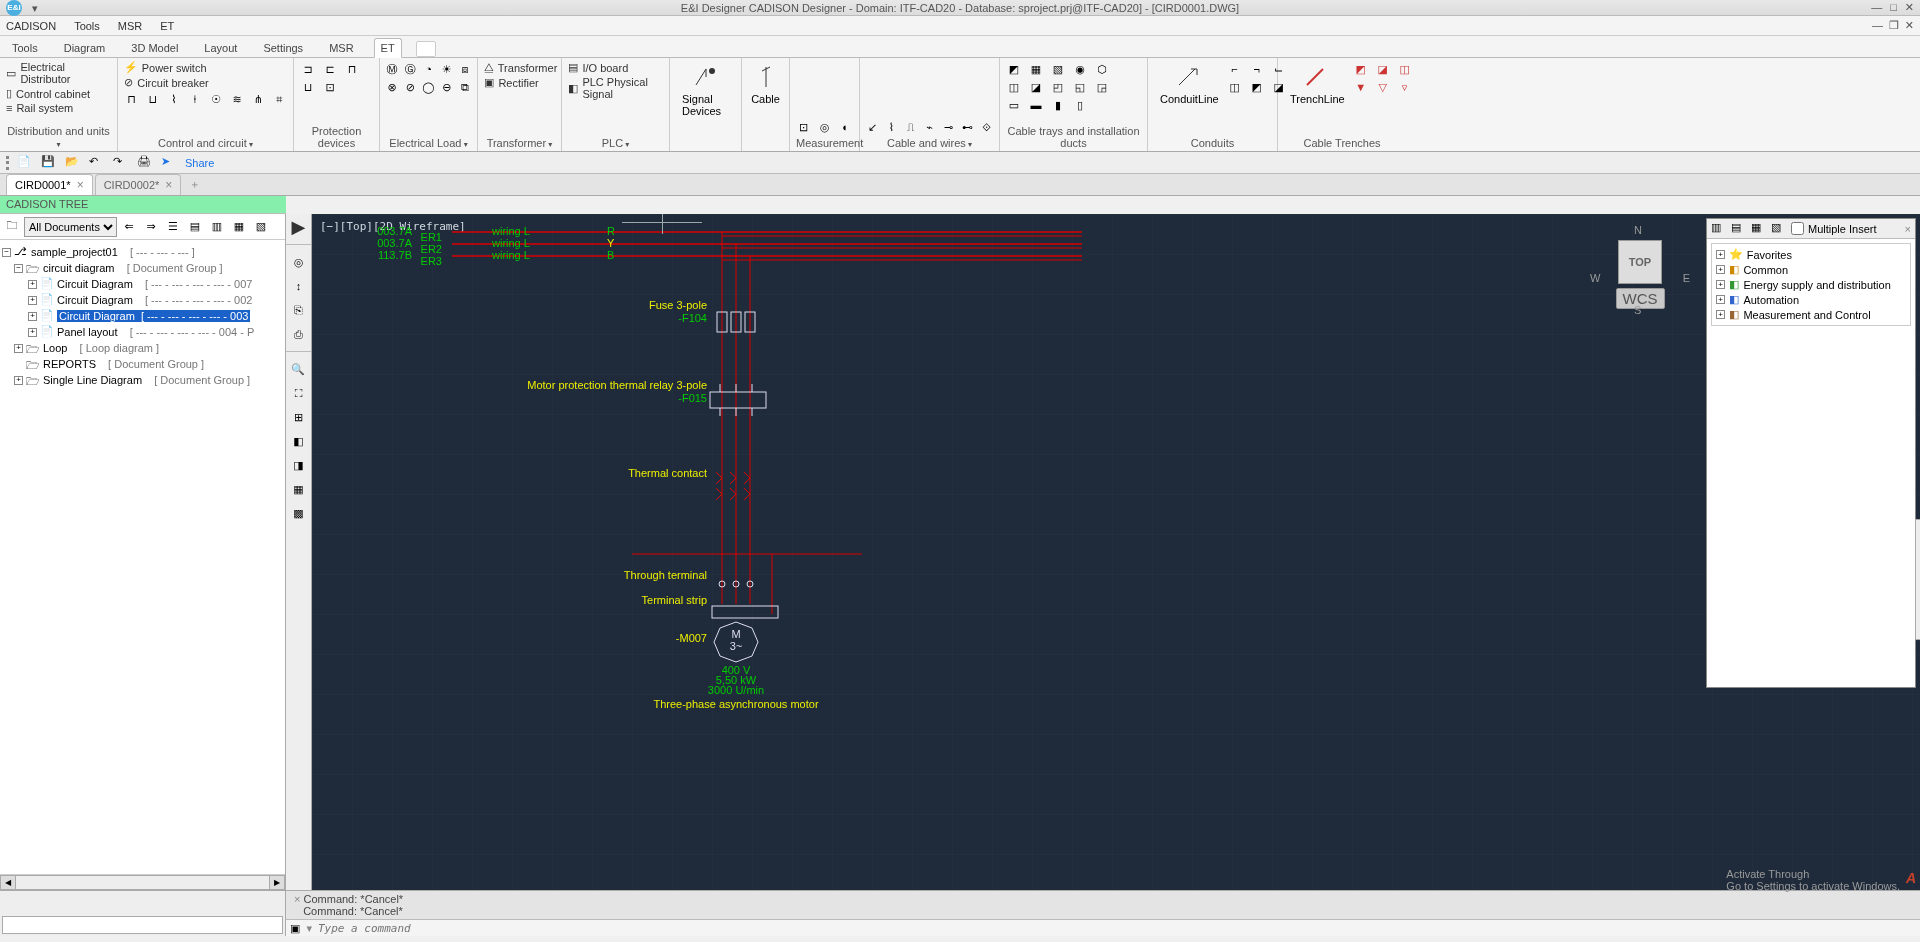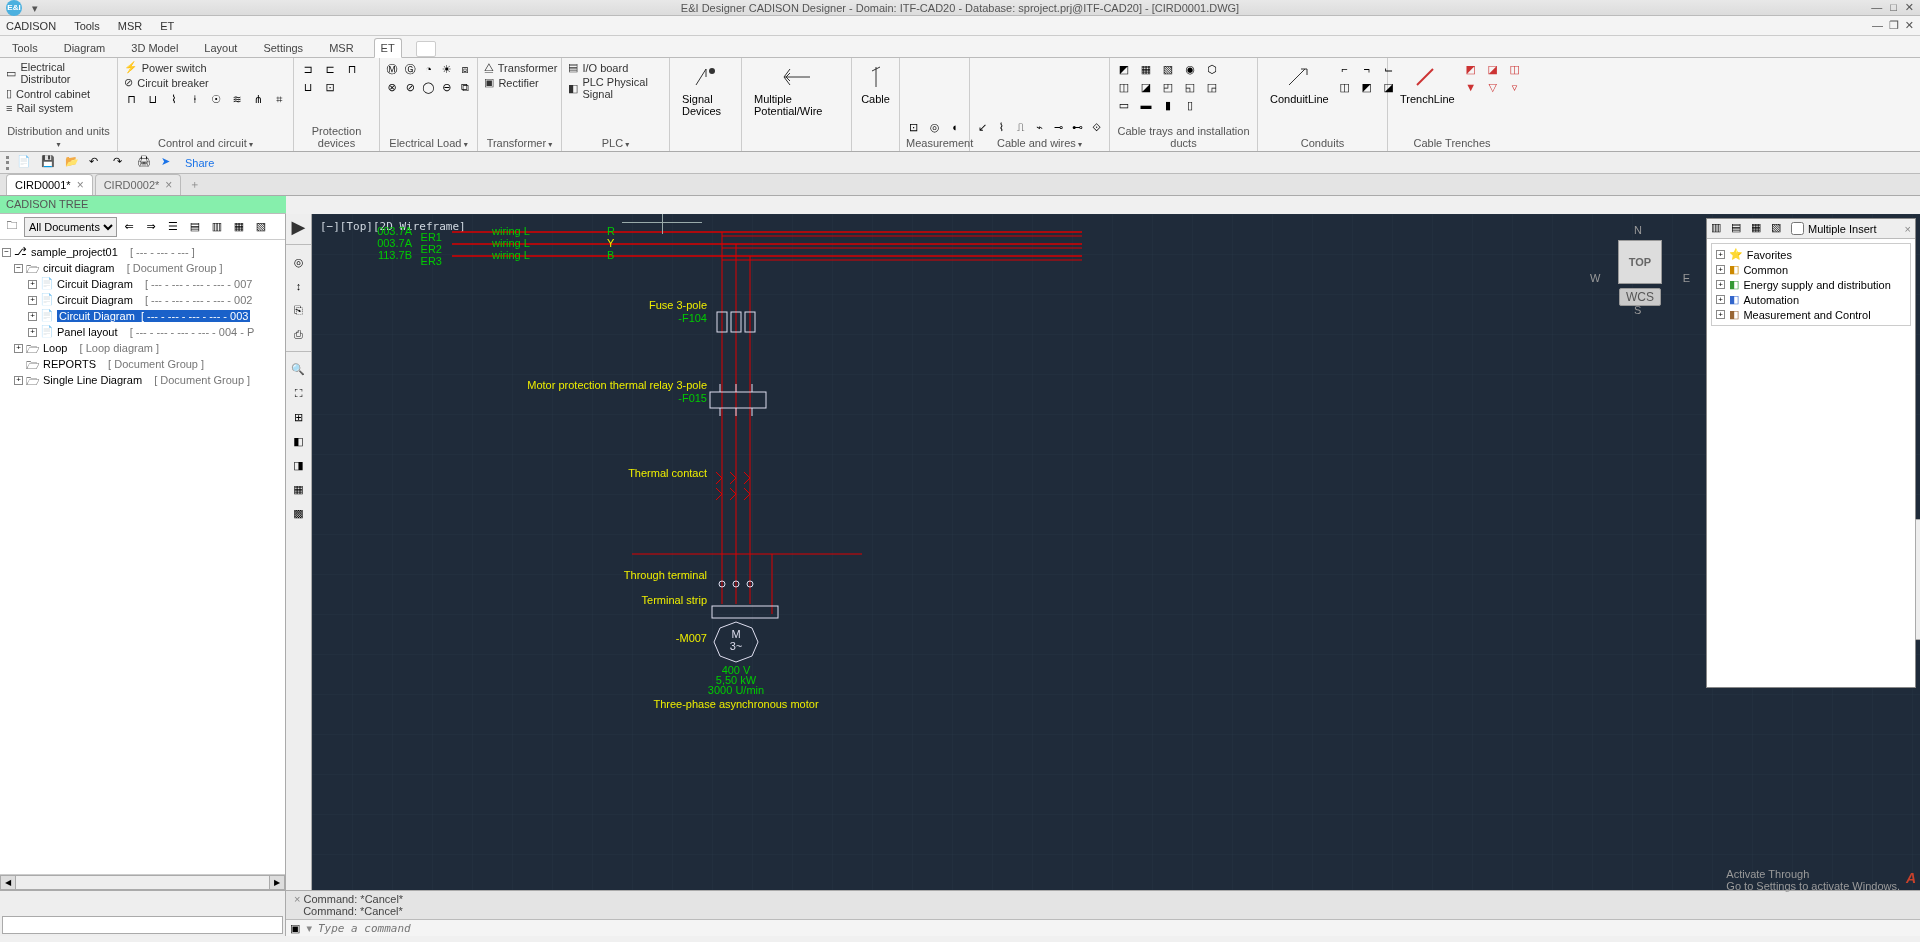--- a/index.html
+++ b/index.html
@@ -84,21 +84,21 @@
 .objpanel .list{ padding:4px; display:flex; flex-direction:column; gap:2px; border:1px solid #ccc; margin:4px;}
 .objpanel .list .row{ display:flex; align-items:center; gap:4px;}
 .objpanel .list .exp{width:9px;height:9px;border:1px solid #888;display:inline-flex;align-items:center;justify-content:center;font-size:8px;background:#fff;}
 .objpanel .vtab{position:absolute; right:-18px; top:300px; writing-mode:vertical-rl; transform:rotate(180deg); background:#eee; border:1px solid #aaa; padding:10px 2px; color:#666;}
 .objpanel .closex{margin-left:auto;color:#888;}
 
 
 .viewcube{ position:absolute; top:10px; right:230px; width:100px; height:120px; color:#888; text-align:center;}
 .viewcube .cube{width:44px;height:44px;background:#ddd;border:1px solid #999;margin:16px auto 4px;display:flex;align-items:center;justify-content:center;font-weight:bold;color:#666;}
 .viewcube .dir{position:absolute; font-size:11px; color:#999;}
-.viewcube .wcs{display:inline-block;background:#c9c9c9;color:#555;padding:1px 6px;border:1px solid #999;border-radius:2px;font-size:12px;}
+.viewcube .wcs{display:inline-block;background:#c9c9c9;color:#555;padding:1px 6px;border:1px solid #999;border-radius:2px;font-size:15px;}
 
 
 .cmdarea{ height:46px; background:#22c55e; border-top:1px solid #aaa; display:flex;}
 .cmdarea .left{width:286px; background:#eee; border-right:1px solid #aaa;}
 .cmdarea .right{flex:1; display:flex; flex-direction:column; font-family:Consolas,monospace; font-size:11px;}
 .cmdarea .history{flex:1; background:#e4e4e4; color:#444; padding:2px 8px; }
 .cmdarea .input{height:18px;background:#f4f4f4;border-top:1px solid #bbb;display:flex;align-items:center;gap:6px;padding:0 4px;}
 .cmdarea .input input{flex:1;border:none;background:transparent;font-family:Consolas,monospace;font-style:italic;color:#888;outline:none;}
 
 
@@ -265,33 +265,20 @@
               <path d="M4 20 L14 4 M14 4 L14 12" stroke="#333" fill="none"></path>
               <circle cx="20" cy="6" r="3" fill="#333"></circle>
             </svg>
           </div>
           <span>Signal Devices</span>
         </div>
       </div>
     <div class="label">&nbsp;</div>
   </div>
 
-  <div class="panel" style="width:110px">
-    <div class="body">
-        <div class="bigbtn">
-          <div class="bigic">
-            <svg width="30" height="20">
-              <path d="M2 10 h26 M8 6 l-4 4 l4 4 M8 2 l-6 8 l6 8" stroke="#333" fill="none"></path>
-            </svg>
-          </div>
-          <span>Multiple Potential/Wire</span>
-        </div>
-      </div>
-    <div class="label">&nbsp;</div>
-  </div>
 
   <div class="panel" style="width:48px">
     <div class="body">
         <div class="bigbtn">
           <div class="bigic">
             <svg width="20" height="24">
               <path d="M10 2 v20 M6 6 l8 -4" stroke="#333" fill="none"></path>
             </svg>
           </div>
           <span>Cable</span>

